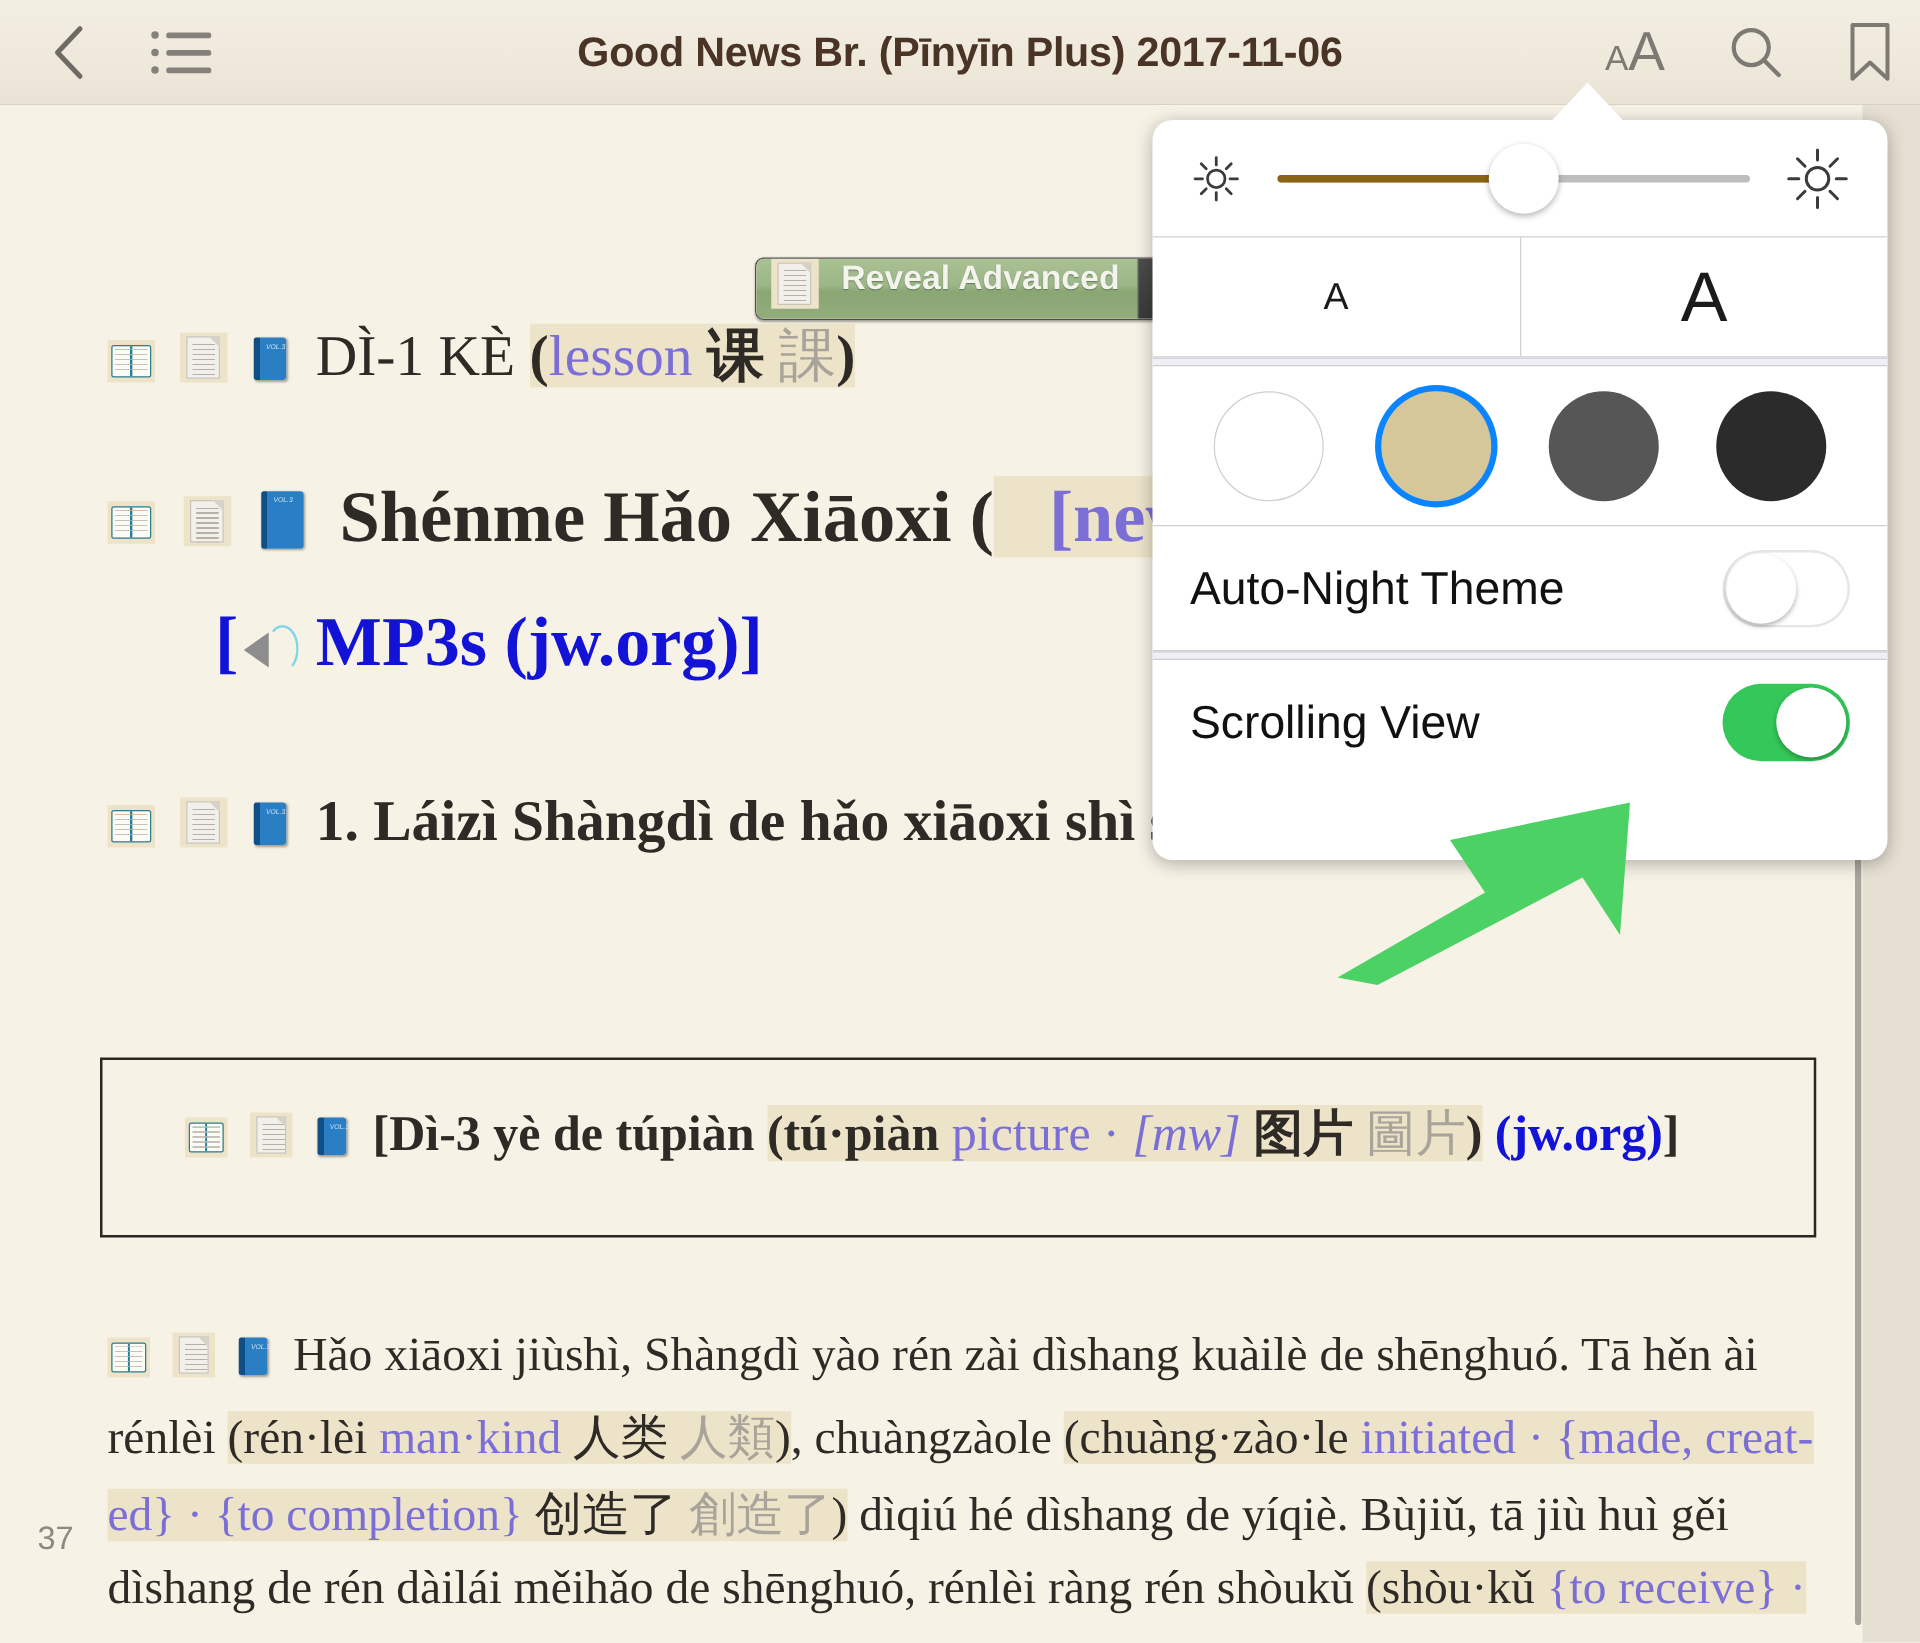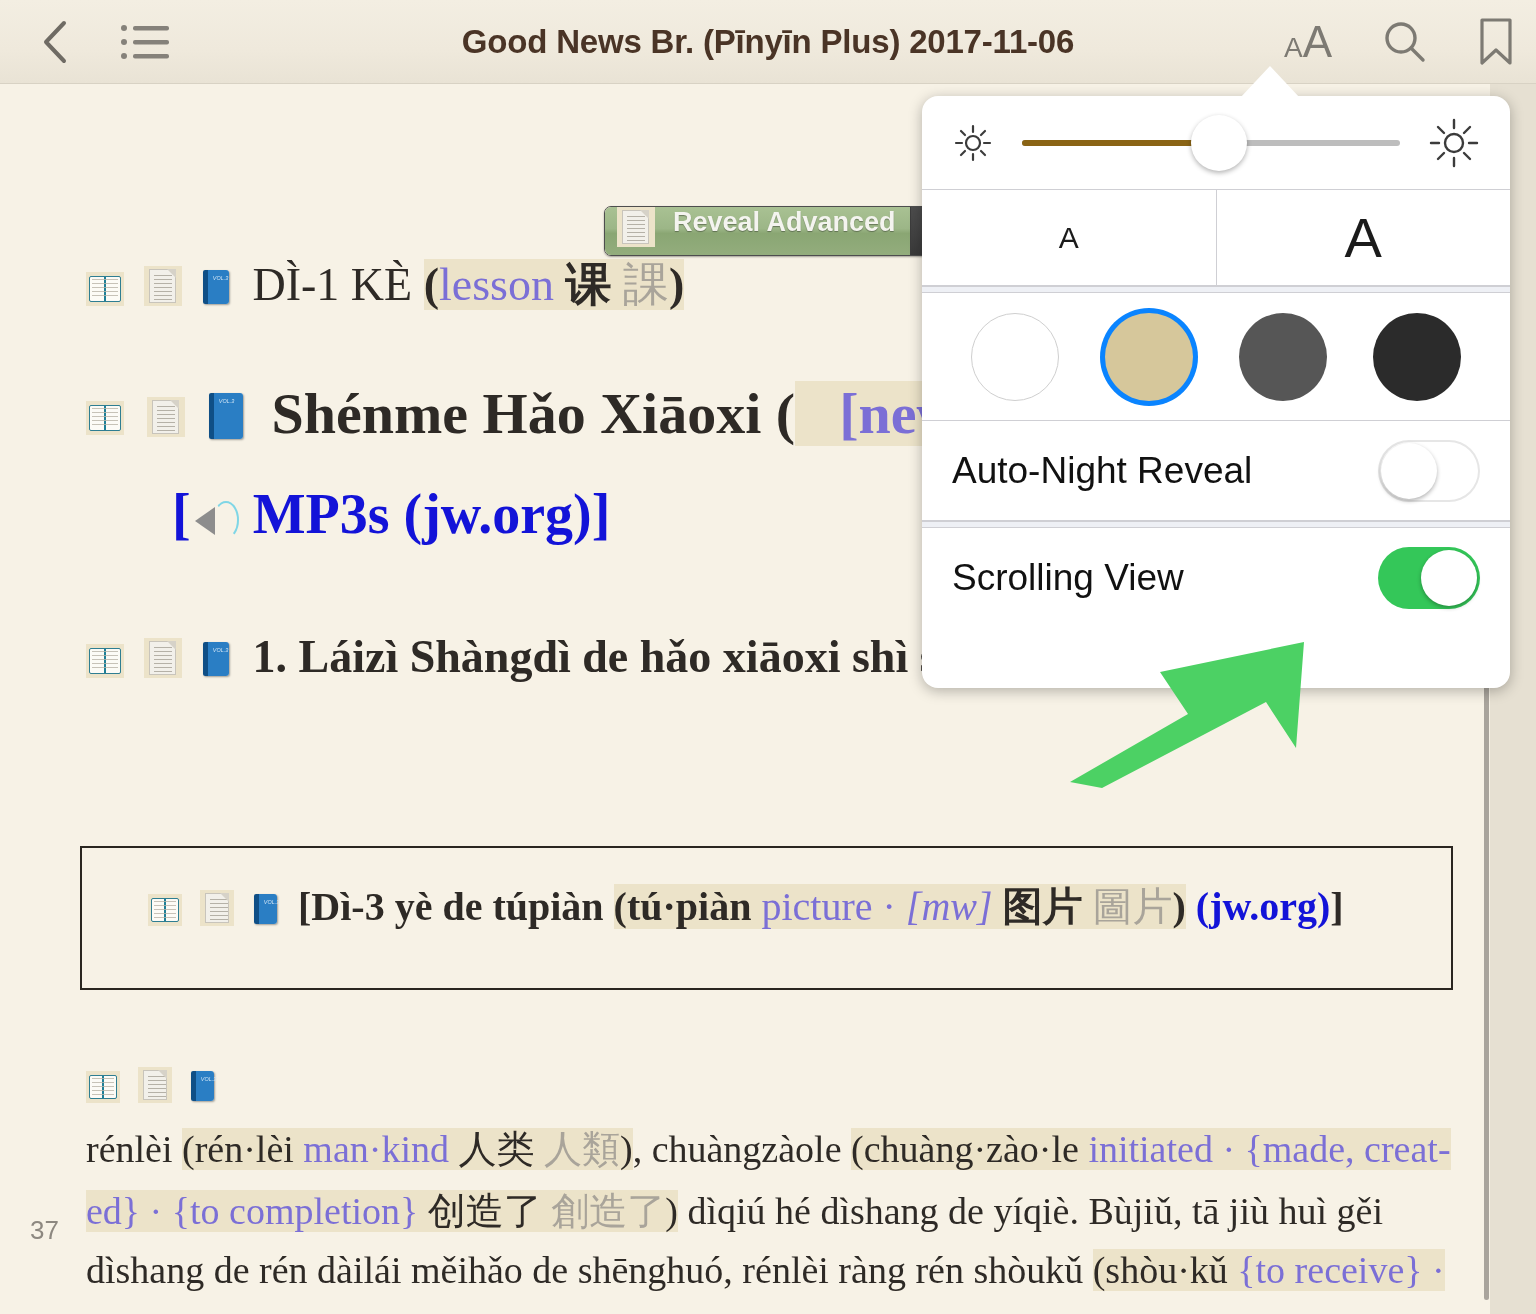--- a/index.html
+++ b/index.html
@@ -258,20 +258,21 @@
       <span class="ic ic-book" style="width:34px;height:32px;"><i style="width:28px;height:24px;"></i></span>
       <span class="ic ic-doc" style="width:34px;height:36px;"><i style="width:24px;height:30px;"></i></span>
       <span class="ic ic-blue" style="width:28px;height:34px;"><i style="width:23px;height:30px;"></i></span>
       <span style="font-weight:bold;">[Dì-3 yè de túpiàn </span><span class="hl"><span style="font-weight:bold;">(tú·piàn </span><span class="gloss">picture</span><span class="gloss"> · </span><span class="gloss" style="font-style:italic;">[mw]</span><span style="font-weight:bold;"> 图片 </span><span class="trad">圖片</span><span style="font-weight:bold;">)</span></span><span class="blue" style="font-weight:bold;"> (jw.org)</span><span style="font-weight:bold;">]</span>
     </div>
 
     <div class="line" style="left:86px; top:978px; font-size:38px;">
       <span class="ic ic-book" style="width:34px;height:32px;"><i style="width:28px;height:24px;"></i></span>
       <span class="ic ic-doc" style="width:34px;height:36px;"><i style="width:24px;height:30px;"></i></span>
       <span class="ic ic-blue" style="width:28px;height:34px;"><i style="width:23px;height:30px;"></i></span>
+      <span>Hǎo xiāoxi jiùshì, Shàngdì yào rén zài dìshang kuàilè de shēnghuó. Tā hěn ài</span>
     </div>
 
     <div class="line" style="left:86px; top:1040px; font-size:38px;">
       <span>rénlèi </span><span class="hl"><span>(rén·lèi </span><span class="gloss">man·kind</span><span> 人类 </span><span class="trad">人類</span><span>)</span></span><span>, chuàngzàole </span><span class="hl"><span>(chuàng·zào·le </span><span class="gloss">initiated</span><span class="gloss"> · </span><span class="gloss">{made, creat-</span></span>
     </div>
 
     <div class="line" style="left:86px; top:1102px; font-size:38px;">
       <span class="hl"><span class="gloss">ed}</span><span class="gloss"> · </span><span class="gloss">{to completion}</span><span> 创造了 </span><span class="trad">創造了</span><span>)</span></span><span> dìqiú hé dìshang de yíqiè. Bùjiǔ, tā jiù huì gěi</span>
     </div>
 
@@ -339,21 +340,21 @@
   <div class="pop-sep"></div>
 
   <div class="themes-row pop-row">
     <span class="swatch sw-white"></span>
     <span class="swatch sw-tan"></span>
     <span class="swatch sw-gray"></span>
     <span class="swatch sw-black"></span>
   </div>
 
   <div class="toggle-row pop-row">
-    <span class="toggle-label">Auto-Night Reveal</span>
+    <span class="toggle-label">Auto-Night Theme</span>
     <span class="switch off">
         <span class="thumb"></span>
       </span>
   </div>
 
   <div class="pop-sep"></div>
 
   <div class="toggle-row">
     <span class="toggle-label">Scrolling View</span>
     <span class="switch on">

